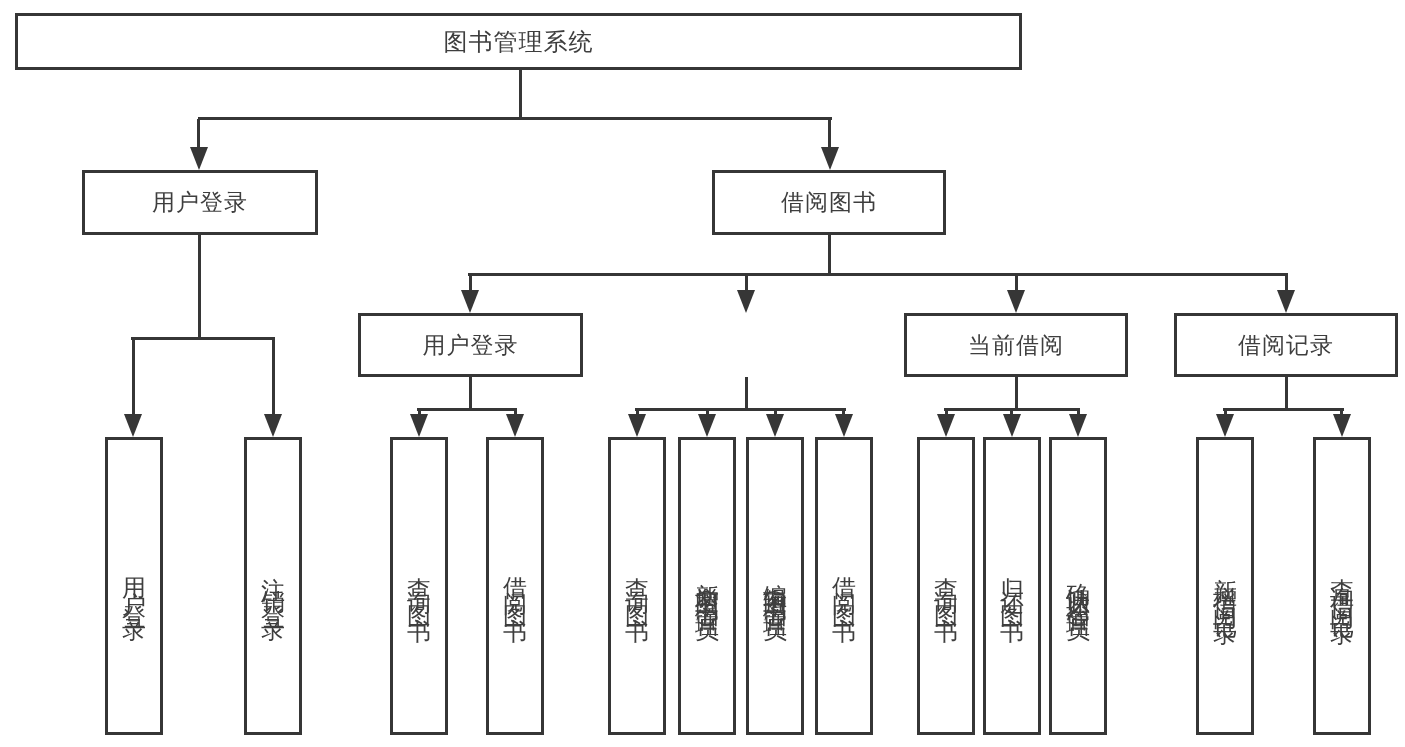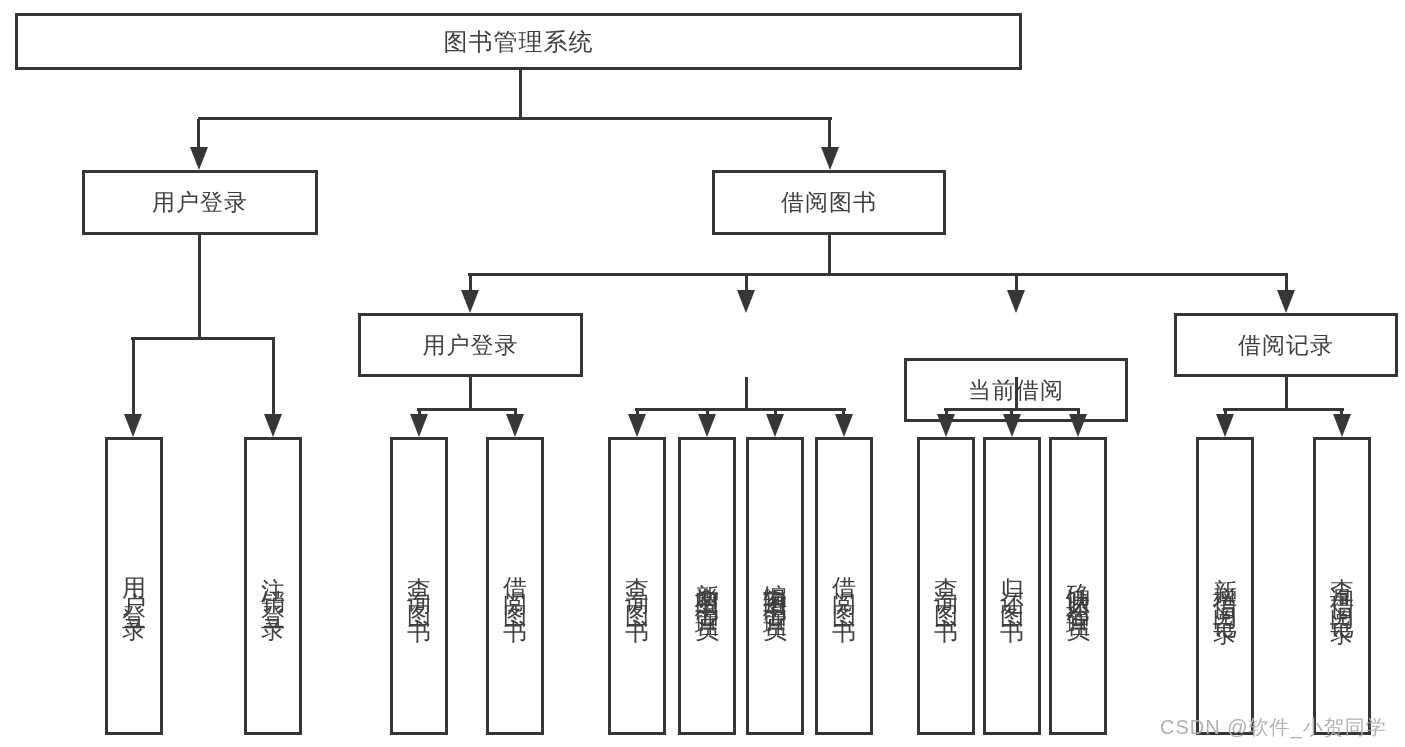--- a/index.html
+++ b/index.html
@@ -27,21 +27,21 @@
     font-size:23px;
     letter-spacing:1px;
     color:var(--txt);
   }
   .root{left:15px;top:13px;width:1007px;height:57px;font-size:24px;}
   .l2a{left:82px;top:170px;width:236px;height:65px;}
   .l2b{left:712px;top:170px;width:234px;height:65px;}
   .l3{top:313px;width:224px;height:64px;}
   .l3a{left:358px;width:225px;}
   .l3b{left:634px;}
-  .l3c{left:904px;margin-top:45px;}
+  .l3c{left:904px;}
   .l3d{left:1174px;}
 
   
   .vbox{
     position:absolute;top:437px;width:58px;height:298px;
     border:3px solid var(--line);
     background:var(--bg);
     display:flex;align-items:center;justify-content:center;
   }
   .vbox span{
@@ -186,15 +186,14 @@
     <span>确认归还（管理员）</span>
   </div>
 
   <div class="vbox v6" style="left:1196px;">
     <span>新增借阅记录</span>
   </div>
   <div class="vbox v6" style="left:1313px;">
     <span>查询借阅记录</span>
   </div>
 
-  <div class="watermark">CSDN @软件_小贺同学</div>
 
 </div>
 
 </body></html>

